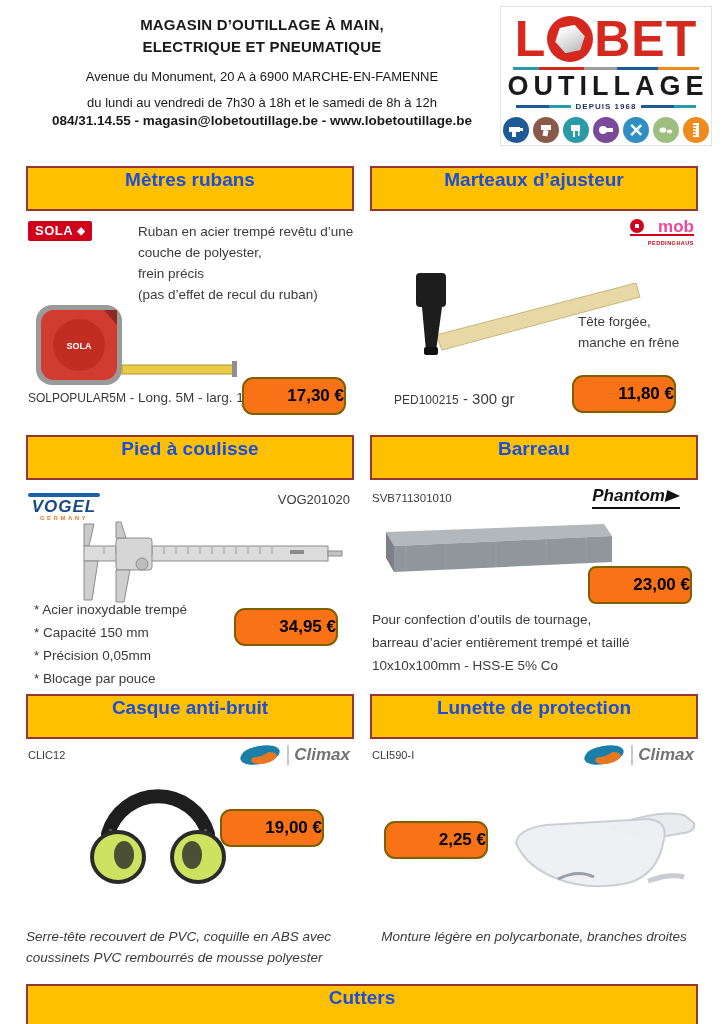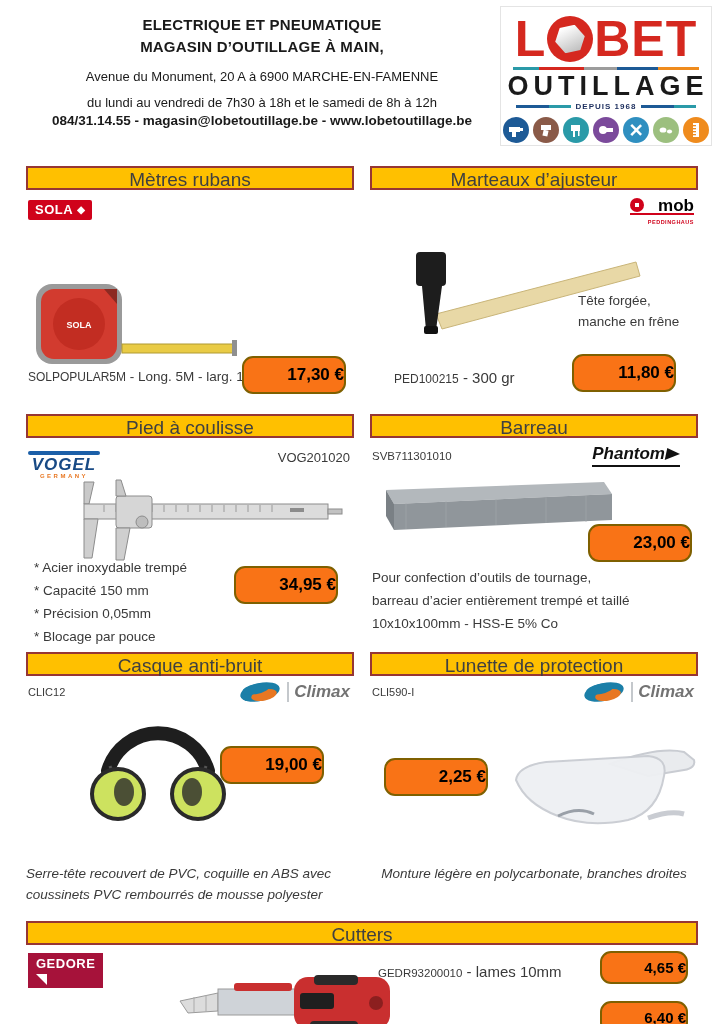--- a/index.html
+++ b/index.html
@@ -27,37 +27,37 @@
   .stripe { width:186px; height:3px; background:linear-gradient(90deg,#2a9aa8 0 14%,#d5281f 14% 38%,#9c9c9c 38% 56%,#1d5a96 56% 78%,#ef8b1d 78% 100%); }
   .outillage { font-size:27px; letter-spacing:5px; color:#1a1a1a; font-weight:bold; line-height:30px; margin:1px 0 0 4px; }
   .since-row { display:flex; align-items:center; gap:5px; margin-top:1px; }
   .since-line { width:55px; height:3px; background:linear-gradient(90deg,#1d5a96 0 60%,#2a9aa8 60% 100%); }
   .since { font-size:8px; font-weight:bold; color:#1c2e5e; letter-spacing:1px; }
   .badges { display:flex; gap:4px; margin-top:6px; }
   .badge { width:26px; height:26px; border-radius:50%; display:flex; align-items:center; justify-content:center; }
 
   
   .rows { padding:0 26px; }
-  .band { height:24px; background:#ffc000; border:2px solid #963634; color:#404040;
-    font-size:19px; font-weight:normal; text-align:center; line-height:24px; }
+  .band { height:45px; background:#ffc000; border:2px solid #963634; color:#1d4ed8;
+    font-size:19px; font-weight:bold; text-align:center; line-height:24px; }
   .price { position:absolute; background:#f97316; border:2px solid #7f6000; border-radius:11px;
     padding:7px 0; width:104px; text-align:right; font-size:17px; font-weight:bold; color:#000; }
   .price.small { width:88px; padding:6px 0; font-size:15px; }
   .sku { font-size:12px; color:#3a3a3a; }
   .sku b { font-size:13.5px; font-weight:normal; }
   .row2col { display:flex; justify-content:space-between; margin-top:14px; }
   .card { width:328px; }
   .cbody { position:relative; }
 
   
   .sola-logo { display:inline-flex; align-items:center; gap:4px; background:#d0021b; color:#fff;
     font-weight:bold; font-size:13px; padding:2px 7px 3px; border-radius:2px; letter-spacing:.5px; }
   .sola-diamond { font-size:10px; }
   .mob-logo { text-align:right; line-height:13px; }
-  .mob-main { display:inline-flex; align-items:center; gap:14px; color:#000000; font-weight:bold; font-size:17px; }
+  .mob-main { display:inline-flex; align-items:center; gap:14px; color:#ec4899; font-weight:bold; font-size:17px; }
   .gear { width:14px; height:14px; border-radius:50%; background:radial-gradient(circle,#fff 0 30%,#d0021b 31% 100%); border:2px dotted #d0021b; }
   .mob-sub { font-size:5.5px; color:#d0021b; font-weight:bold; letter-spacing:.5px; border-top:2px solid #d0021b; padding-top:1px; }
   .vogel-logo { display:inline-block; text-align:center; }
   .vogel-bar { height:4px; background:#1b5fa8; border-radius:2px; margin-bottom:1px; }
   .vogel-name { font-style:italic; font-weight:bold; font-size:17px; color:#184a85; letter-spacing:1px; line-height:17px; }
   .vogel-sub { font-size:6px; font-weight:bold; color:#e87722; letter-spacing:2.5px; }
   .phantom-logo { display:inline-flex; align-items:center; border-bottom:2px solid #111; padding-bottom:1px;
     font-style:italic; font-weight:bold; font-size:17px; color:#111; }
   .phantom-arrow { width:0; height:0; border-left:14px solid #111; border-top:6px solid transparent; border-bottom:6px solid transparent; margin-left:1px; transform:skewX(-12deg); }
   .climax-logo { display:inline-flex; align-items:center; gap:5px; }
@@ -67,22 +67,22 @@
   .gedore-flag { width:11px; height:11px; background:#fff; clip-path:polygon(0 0,100% 0,100% 100%); }
 
   .desc { font-size:13.5px; line-height:21px; color:#3a3a3a; }
   .italic { font-style:italic; }
 </style>
 </head>
 <body>
 
 <div class="header">
   <div class="hdr-text">
+    <div class="hdr-title">MAGASIN D’OUTILLAGE À MAIN,</div>
     <div class="hdr-title">ELECTRIQUE ET PNEUMATIQUE</div>
-    <div class="hdr-title">MAGASIN D’OUTILLAGE À MAIN,</div>
     <div class="hdr-address">Avenue du Monument, 20 A  à 6900 MARCHE-EN-FAMENNE</div>
     <div class="hdr-hours">du lundi au vendredi de 7h30 à 18h et le samedi de 8h à 12h</div>
     <div class="hdr-contact">084/31.14.55 - magasin@lobetoutillage.be - www.lobetoutillage.be</div>
   </div>
 
   <div class="logo-box">
     <div class="lobet-row">
       <span>L</span>
         <span class="hexnut">
           <span class="hex"></span>
@@ -152,20 +152,24 @@
 
   <div class="row2col">
 
     <div class="card">
       <div class="band">Mètres rubans</div>
       <div class="cbody" style="height:210px;">
         <span class="sola-logo" style="position:absolute;left:2px;top:10px;">
           <span>SOLA</span>
             <span class="sola-diamond">◆</span>
         </span>
+        <div class="desc preline" style="position:absolute;left:112px;top:10px;width:216px;">Ruban en acier trempé revêtu d’une
+couche de polyester,
+frein précis
+(pas d’effet de recul du ruban)</div>
         <svg style="position:absolute;left:8px;top:92px;" width="220" height="88" viewBox="0 0 220 88">
           <rect x="2" y="2" width="86" height="80" rx="16" fill="#9a9a9a"></rect>
           <rect x="7" y="7" width="76" height="70" rx="13" fill="#d23b2f"></rect>
           <circle cx="45" cy="42" r="26" fill="#c22d22"></circle>
           <text x="45" y="46" font-size="9" font-weight="bold" fill="#fff" text-anchor="middle" font-family="Liberation Sans, sans-serif">SOLA</text>
           <polygon points="70,7 83,7 83,22" fill="#8c2a22"></polygon>
           <rect x="88" y="62" width="112" height="9" fill="#e9cb45" stroke="#b09a33" stroke-width="1"></rect>
           <rect x="198" y="58" width="5" height="16" fill="#8f8f8f"></rect>
         </svg>
         <div class="sku" style="position:absolute;left:2px;bottom:16px;">
@@ -261,21 +265,21 @@
           <polygon points="18,30 236,20 236,46 18,56" fill="#90969b"></polygon>
           <polygon points="10,16 18,30 18,56 10,42" fill="#7a8085"></polygon>
           <g stroke="#a3a8ac" stroke-width="1" opacity="0.6">
             <line x1="30" y1="29" x2="30" y2="55"></line>
               <line x1="70" y1="27" x2="70" y2="53"></line>
             <line x1="120" y1="25" x2="120" y2="51"></line>
               <line x1="170" y1="23" x2="170" y2="49"></line>
               <line x1="210" y1="22" x2="210" y2="48"></line>
           </g>
         </svg>
-        <div class="price" style="right:6px;top:86px;">23,00 €</div>
+        <div class="price" style="right:6px;top:86px;border-radius:8px;">23,00 €</div>
         <div class="desc preline" style="position:absolute;left:2px;top:128px;line-height:23px;">Pour confection d’outils de tournage,
 barreau d’acier entièrement trempé et taillé
 10x10x100mm - HSS-E 5% Co</div>
       </div>
     </div>
   </div>
 
   <div class="row2col">
 
     <div class="card">

